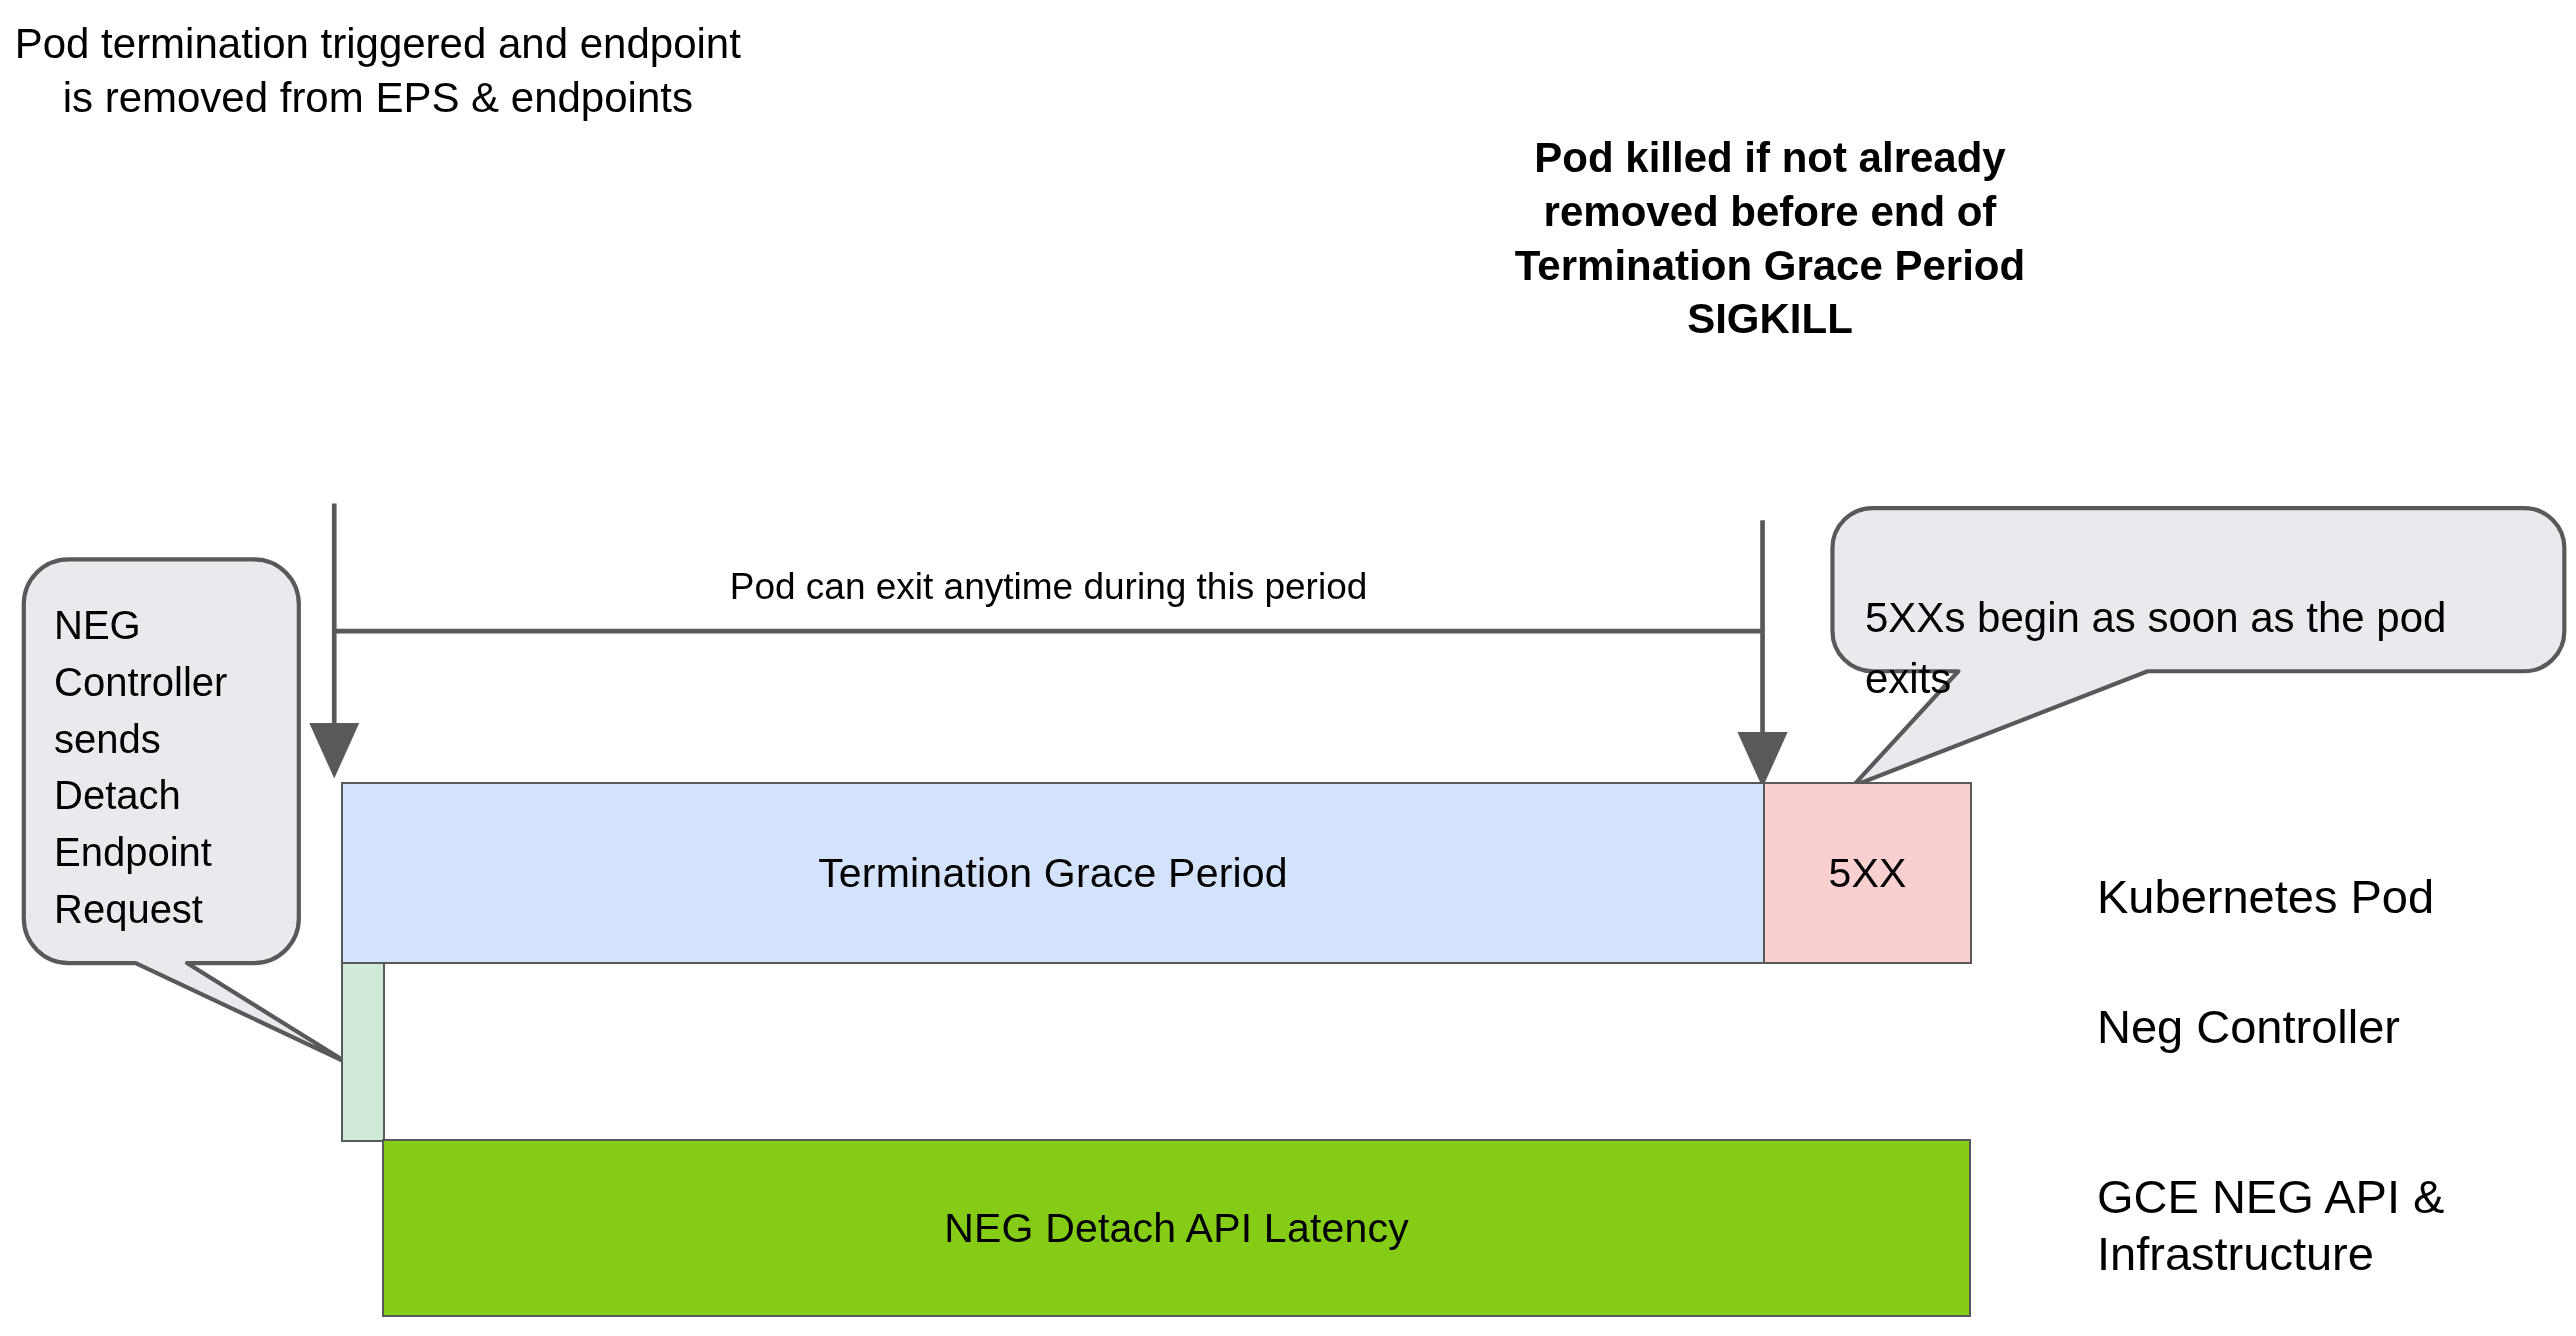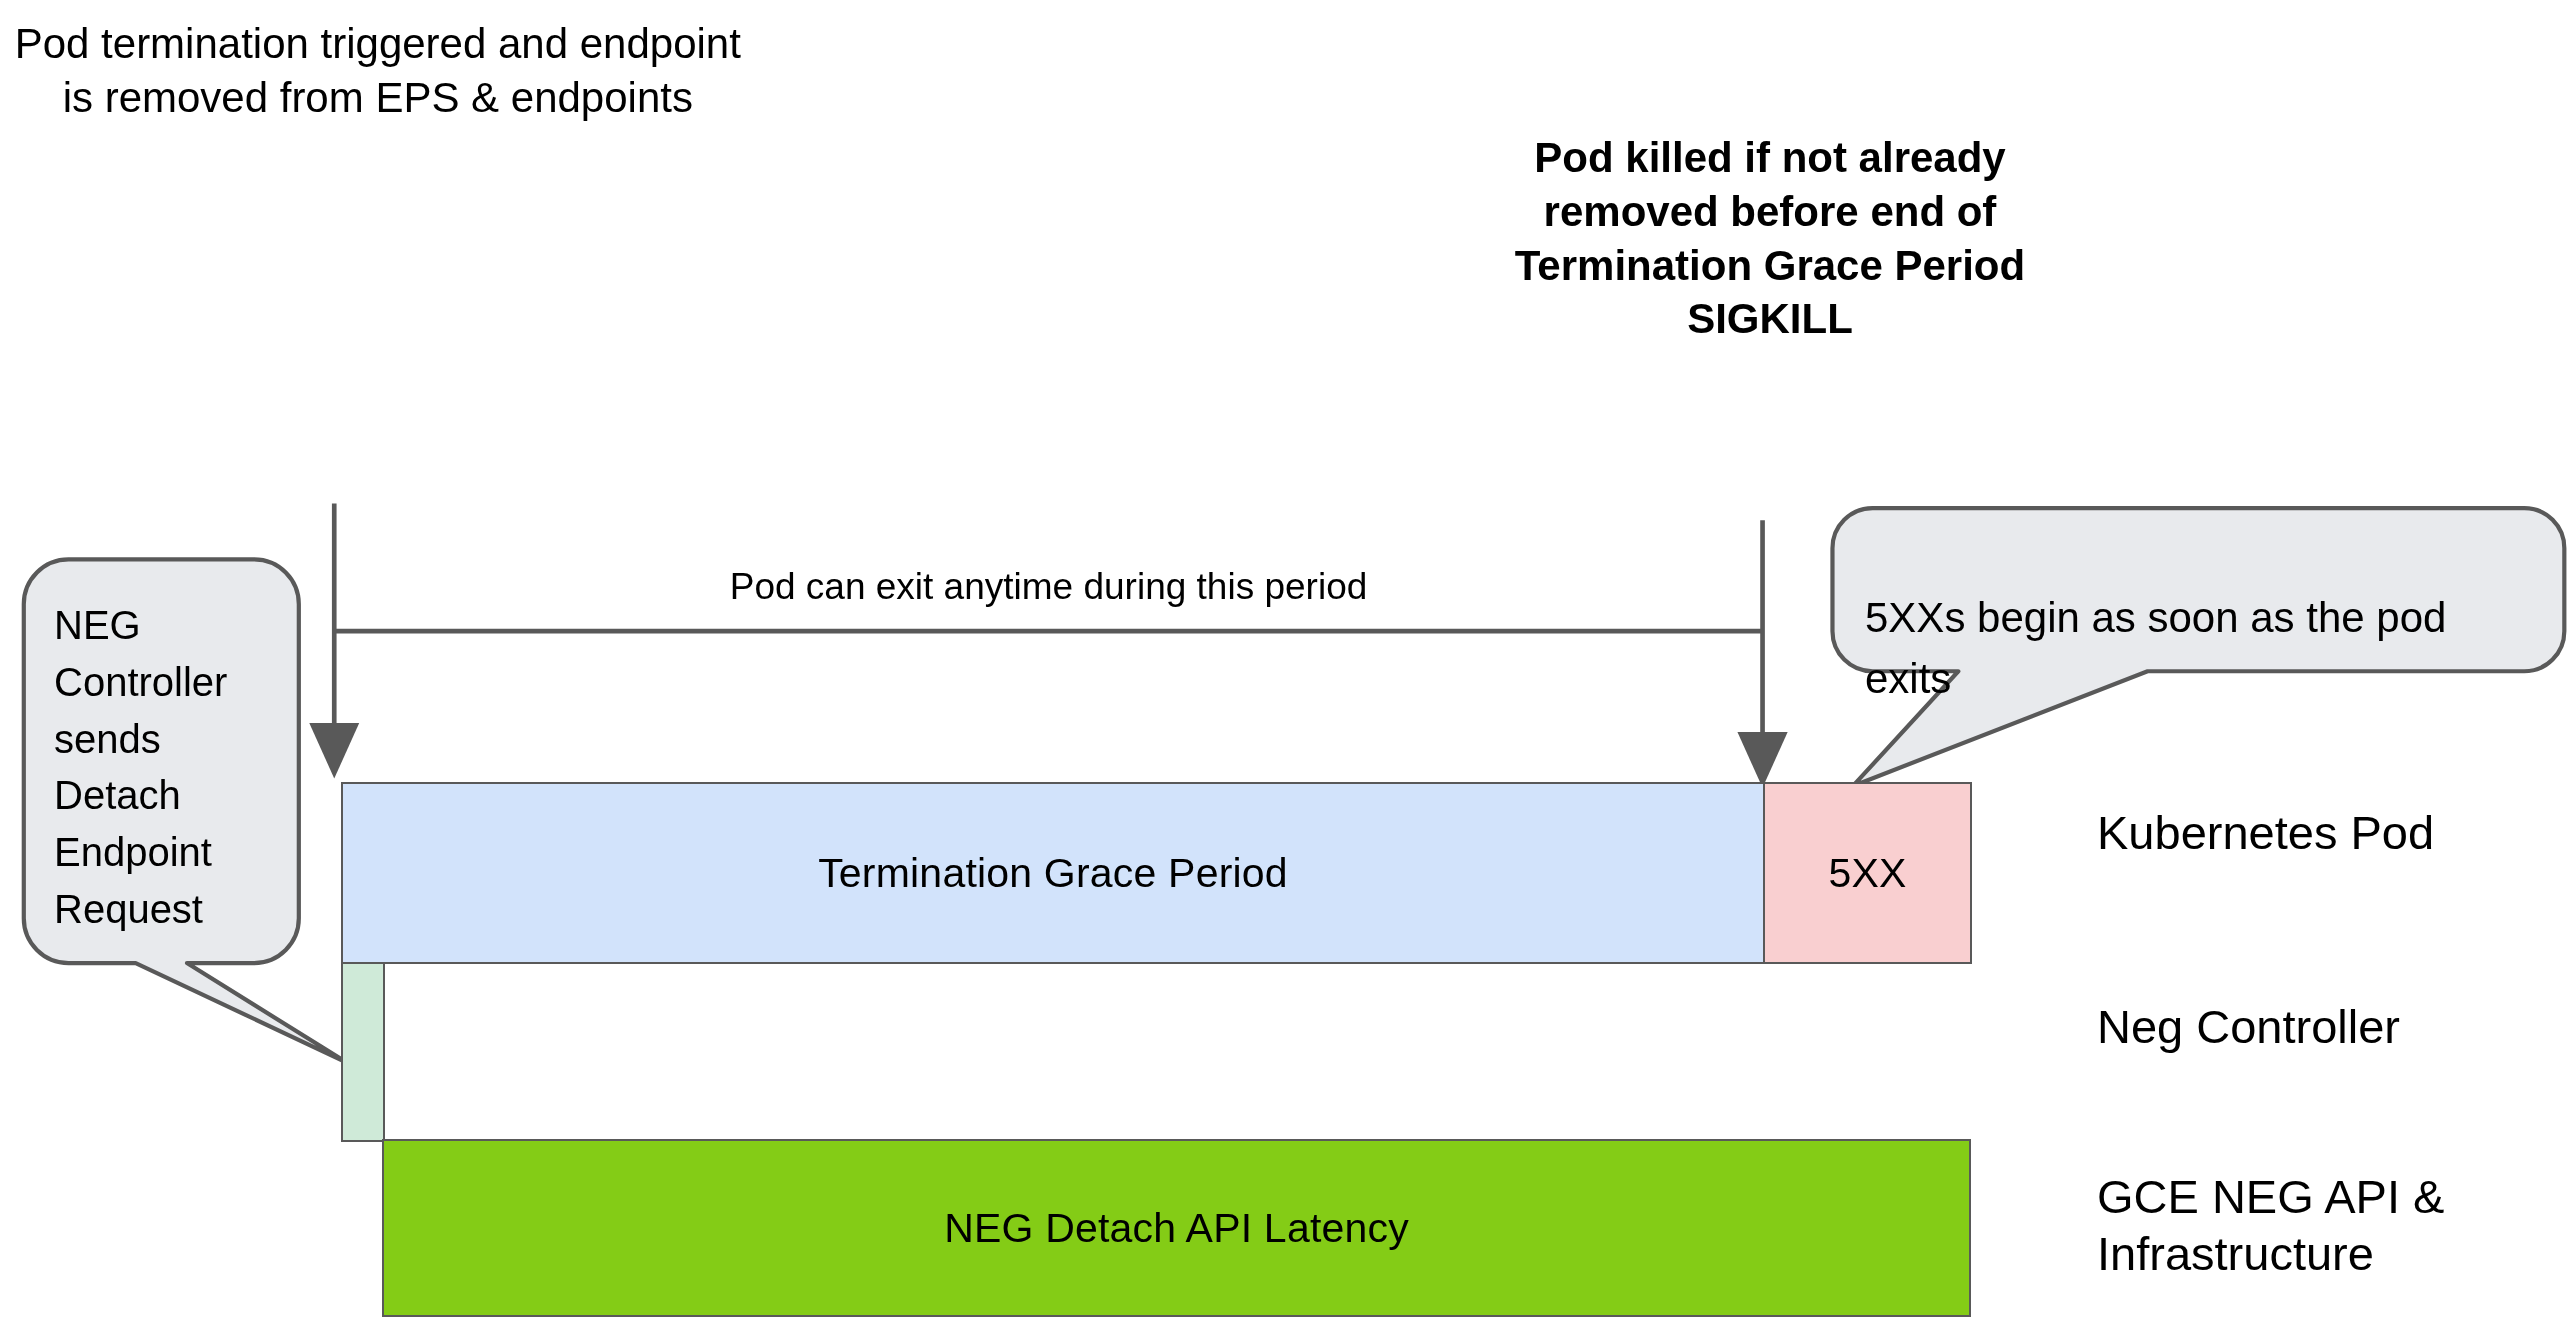--- a/index.html
+++ b/index.html
@@ -16,21 +16,21 @@
   .bar{position:absolute;box-sizing:border-box;border:2.8px solid #595959;
        display:flex;align-items:center;justify-content:center;}
   .bar-label{font-size:41px;color:#000;letter-spacing:0.2px;}
 
   #bar-tgp{left:341px;top:782px;width:1424px;height:182px;background:#d2e3fb;}
   #bar-5xx{left:1763px;top:782px;width:209px;height:182px;background:#f9cfd0;justify-content:center;}
   #bar-neg{left:341px;top:962px;width:44px;height:180px;background:#cfead8;}
   #bar-latency{left:382px;top:1139px;width:1589px;height:178px;background:#84cc16;}
 
   .rowlabel{position:absolute;font-size:47px;line-height:1.22;color:#000;}
-  #row-k8s{left:2097px;top:804px;width:448px;}
+  #row-k8s{left:2097px;top:868px;width:448px;}
   #row-neg{left:2097px;top:998px;width:448px;}
   #row-gce{left:2097px;top:1168px;width:457px;}
 
   .svgl{position:absolute;left:0;top:0;width:2576px;height:1336px;pointer-events:none;}
 
   .bubbletext{position:absolute;color:#000;}
   #bubble-left-text{left:54px;top:597px;width:215px;font-size:40px;line-height:1.42;}
   #bubble-right-text{left:1865px;top:568px;width:644px;font-size:42px;line-height:1.45;margin-top:20px;}
 
   #timeline-caption{position:absolute;left:582px;top:566px;width:933px;text-align:center;font-size:37px;color:#000;}

